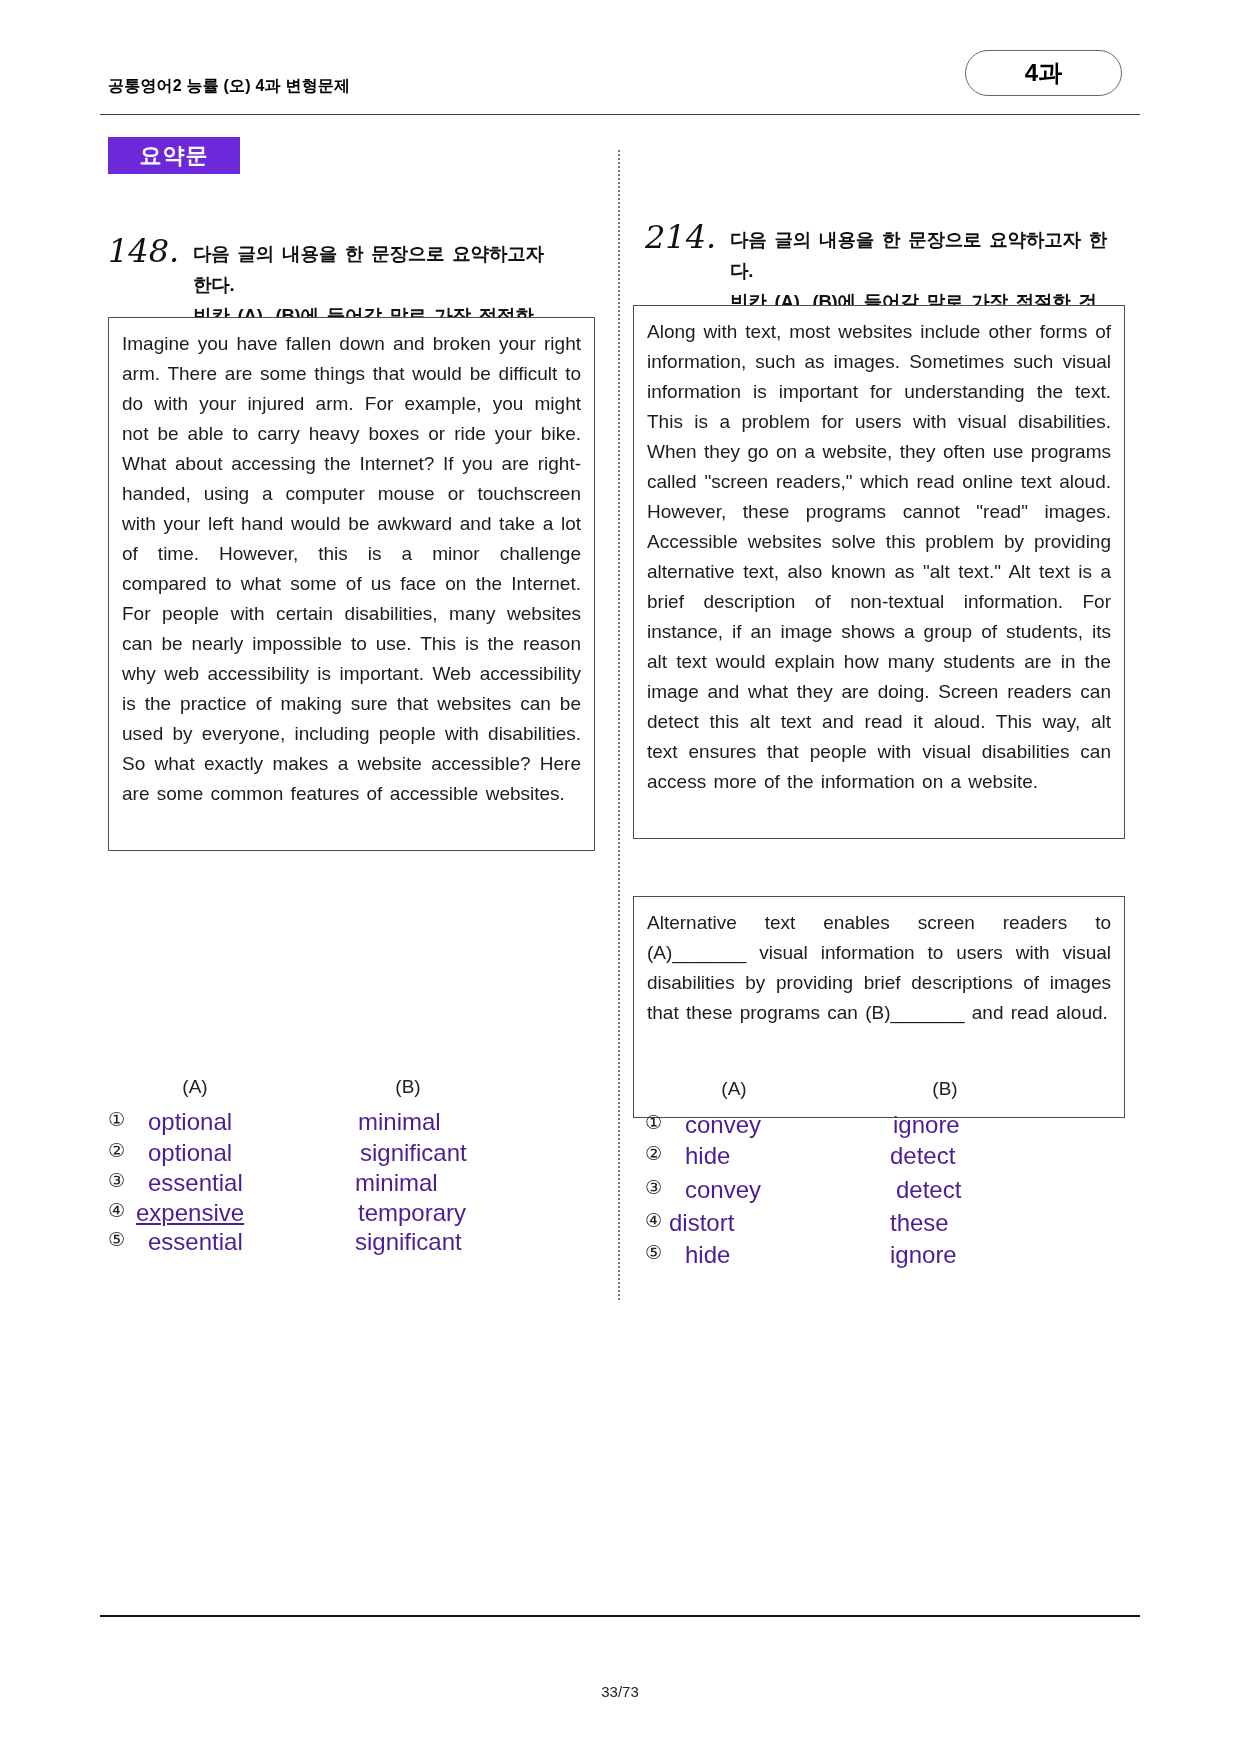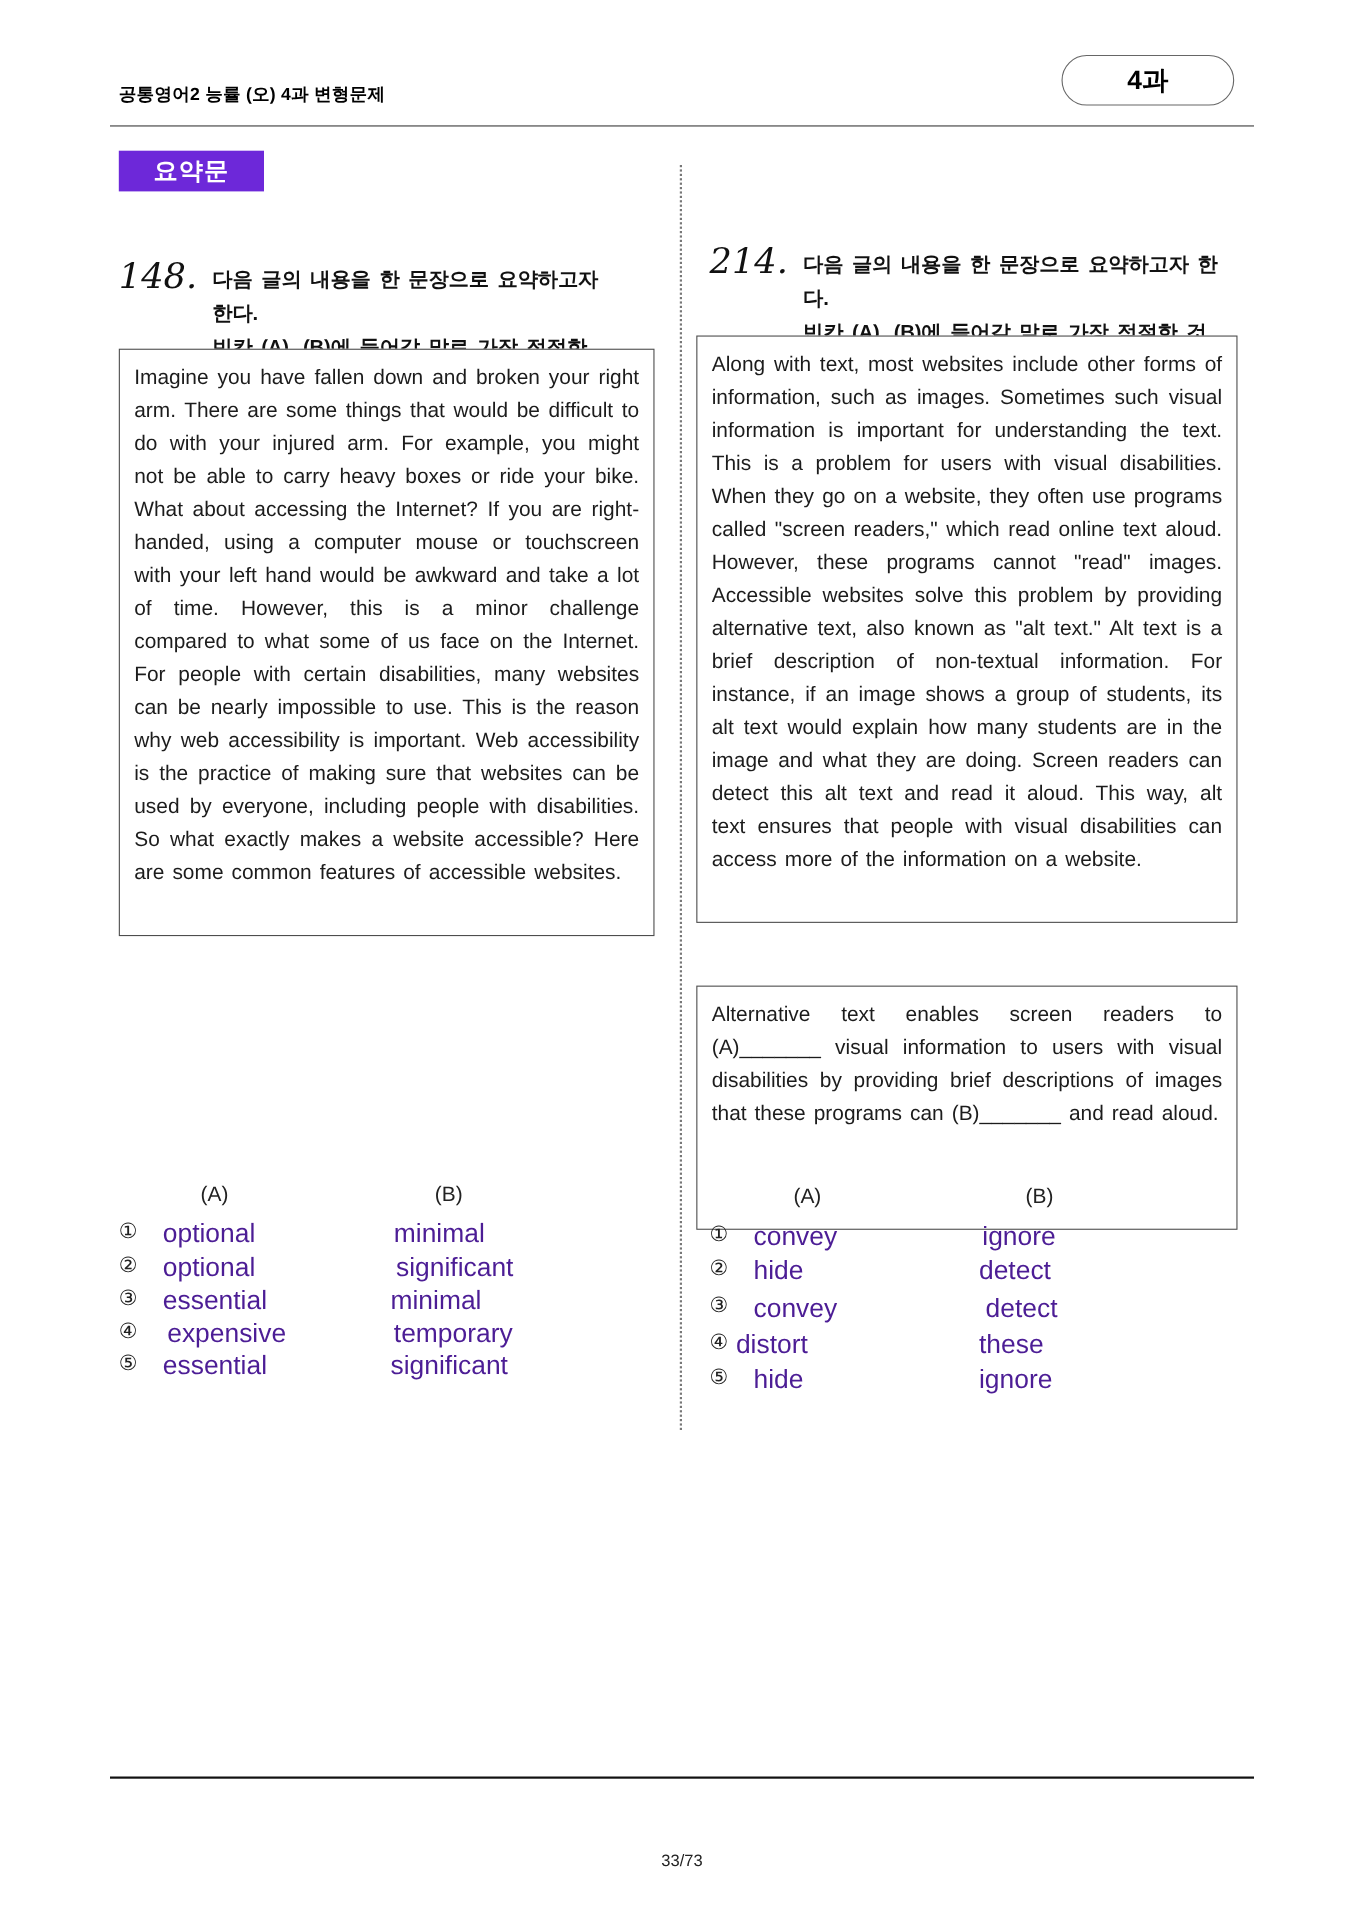--- a/index.html
+++ b/index.html
@@ -104,21 +104,21 @@
 
   <div class="abs opt-marker" style="left:108px;top:1139px;">②</div>
   <div class="abs opt-word" style="left:148px;top:1139px;">optional</div>
   <div class="abs opt-word" style="left:360px;top:1139px;">significant</div>
 
   <div class="abs opt-marker" style="left:108px;top:1169px;">③</div>
   <div class="abs opt-word" style="left:148px;top:1169px;">essential</div>
   <div class="abs opt-word" style="left:355px;top:1169px;">minimal</div>
 
   <div class="abs opt-marker" style="left:108px;top:1199px;">④</div>
-  <div class="abs opt-word" style="left:152px;top:1199px;">expensive</div>
+  <div class="abs opt-word" style="left:136px;top:1199px;text-decoration:underline;">expensive</div>
   <div class="abs opt-word" style="left:358px;top:1199px;">temporary</div>
 
   <div class="abs opt-marker" style="left:108px;top:1228px;">⑤</div>
   <div class="abs opt-word" style="left:148px;top:1228px;">essential</div>
   <div class="abs opt-word" style="left:355px;top:1228px;">significant</div>
 
   <div class="abs q-number" style="left:645px;top:218px;">214.</div>
   <div class="abs q-instruction" style="left:730px;top:224px;width:382px;">
     <div>다음 글의 내용을 한 문장으로 요약하고자 한다.</div>
     <div>빈칸 (A), (B)에 들어갈 말로 가장 적절한 것은?</div>

